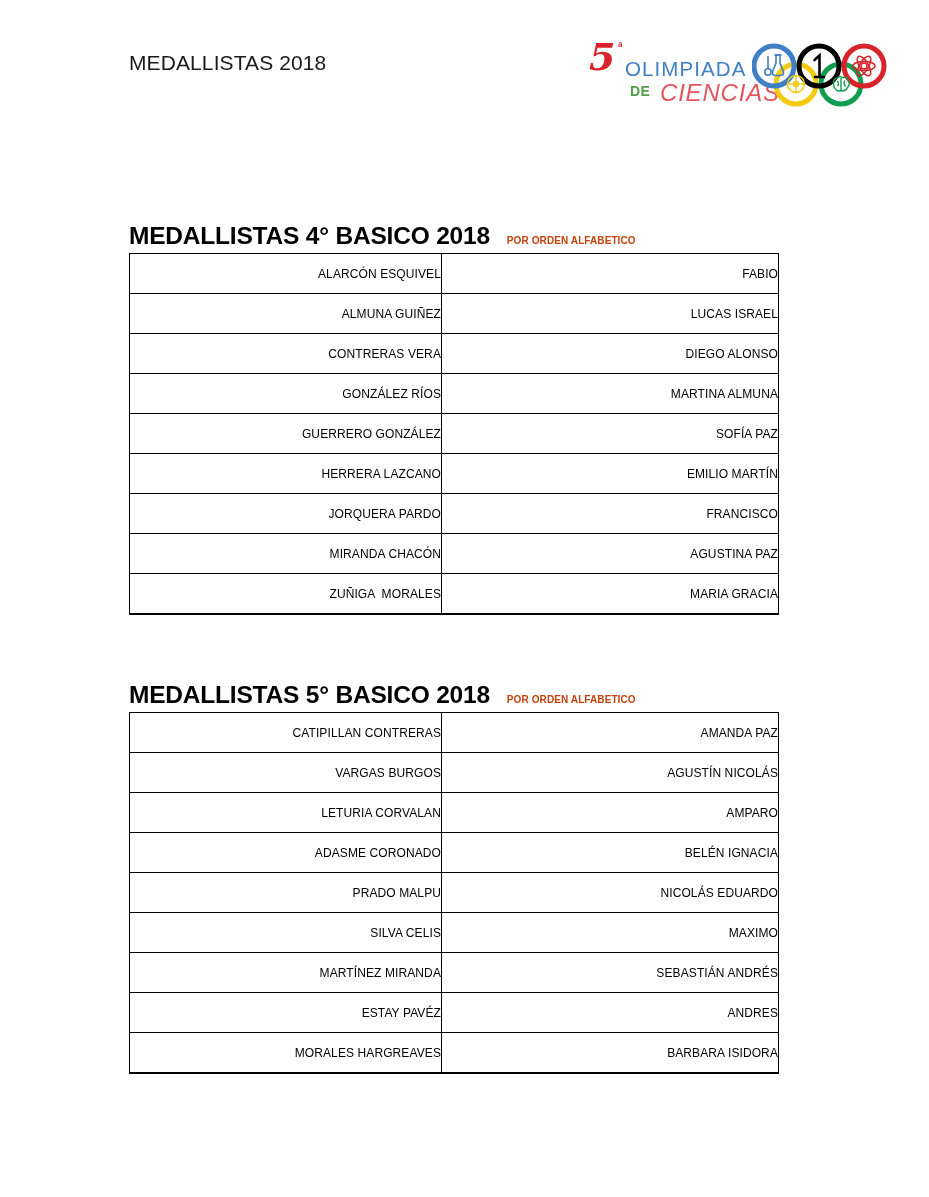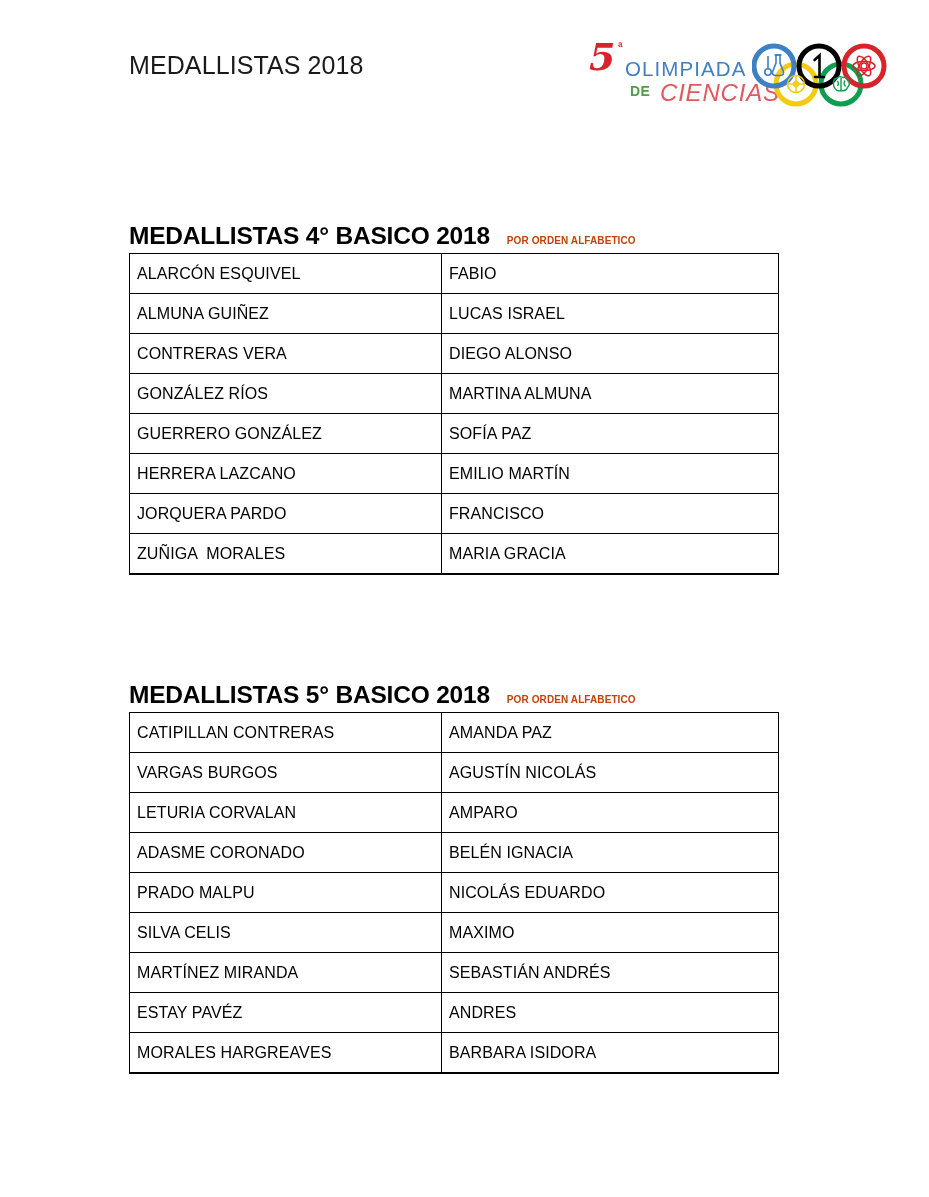--- a/index.html
+++ b/index.html
@@ -20,21 +20,21 @@
   .doc-header {
     position: absolute;
     top: 0; left: 0;
     width: 929px;
     height: 130px;
   }
   .doc-title {
     position: absolute;
     left: 129px;
     top: 51px;
-    font-size: 25px;
+    font-size: 21px;
     font-weight: 400;
     letter-spacing: 0.1px;
     color: #1a1a1a;
     white-space: nowrap;
   }
 
   
   .logo {
     position: absolute;
     left: 588px;
@@ -140,27 +140,28 @@
   table.medal-table {
     border-collapse: collapse;
     table-layout: fixed;
     width: 649px;
     margin-top: 1px;
   }
   table.medal-table td {
     border: 1px solid #000000;
     height: 39px;
     padding: 0 0 0 7px;
-    font-size: 16px;
+    font-size: 12px;
     font-weight: 400;
     letter-spacing: 0.1px;
     color: #000;
     vertical-align: middle;
     white-space: pre;
     overflow: hidden;
+    text-align: right;
   }
   table.medal-table col.c-last { width: 337px; }
   table.medal-table col.c-first { width: 312px; }
   table.medal-table tr:last-child td {
     border-bottom: 2px solid #000000;
     margin-top: 31px;
   }
 </style>
 </head>
 <body>
@@ -260,20 +261,24 @@
       </tr>
       <tr>
         <td>HERRERA LAZCANO</td>
         <td>EMILIO MARTÍN</td>
       </tr>
       <tr>
         <td>JORQUERA PARDO</td>
         <td>FRANCISCO</td>
       </tr>
       <tr>
+        <td>MIRANDA CHACÓN</td>
+        <td>AGUSTINA PAZ</td>
+      </tr>
+      <tr>
         <td>ZUÑIGA  MORALES</td>
         <td>MARIA GRACIA</td>
       </tr>
     </tbody>
   </table>
 </div>
 
 <div class="section" id="section-5">
   <div class="section-heading">
     <span class="heading-main">MEDALLISTAS  5° BASICO 2018</span>

